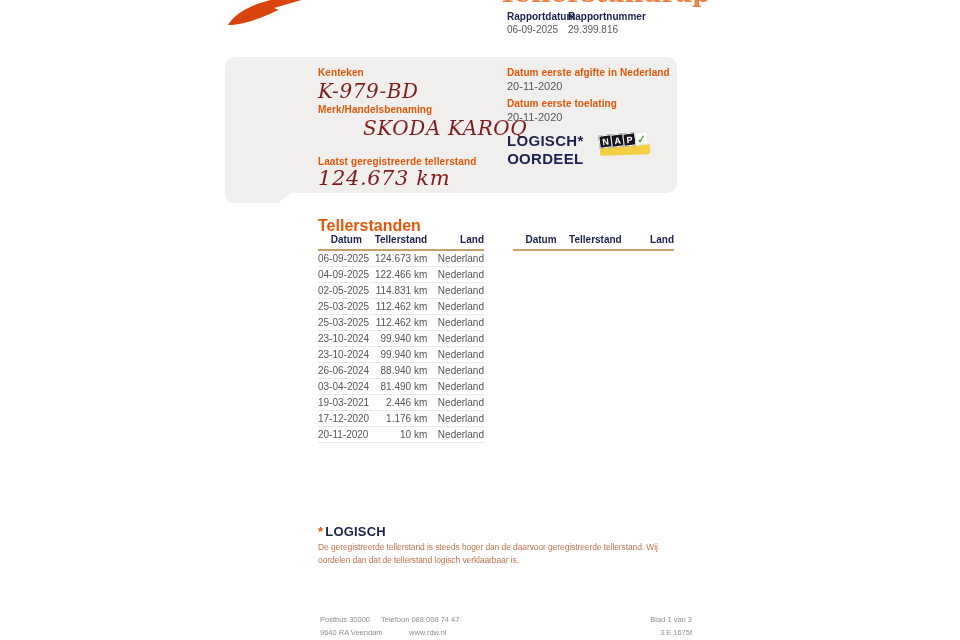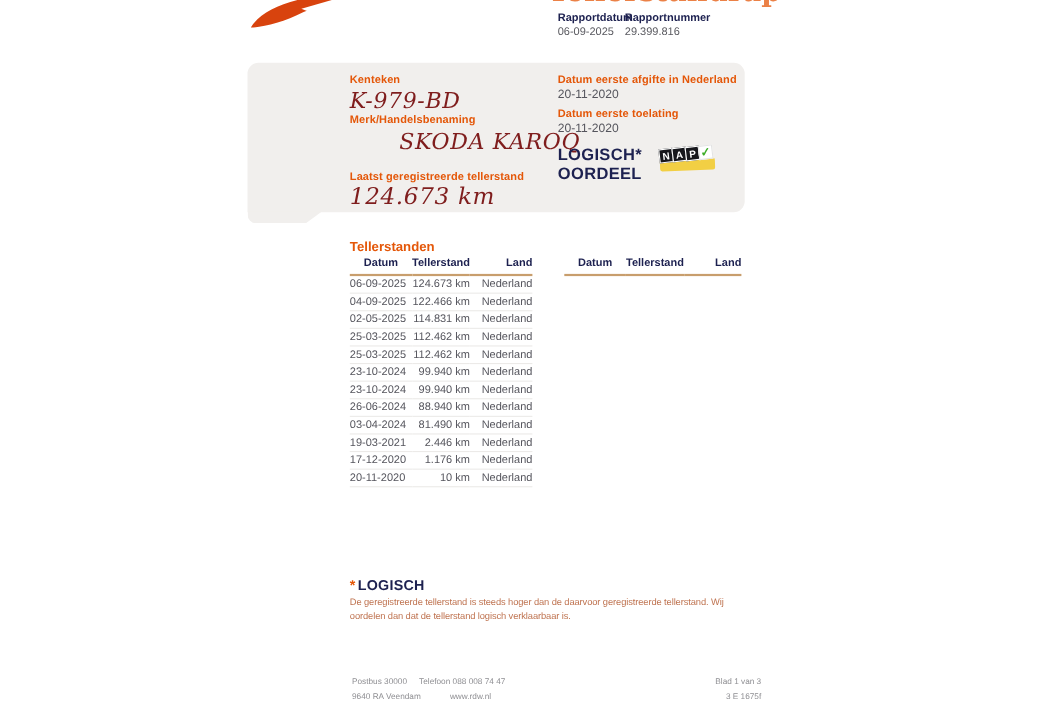--- a/index.html
+++ b/index.html
@@ -32,21 +32,21 @@
   .nap-bar { position:absolute; left:3px; top:13px; width:50px; height:11px;
              background:var(--nap-yellow,#f2cf44); border-radius:2px; transform:rotate(-2deg); }
   .nap-sq { position:absolute; top:2px; width:13px; height:13px; background:#17171c; color:#fff;
             font-size:9px; font-weight:bold; text-align:center; line-height:13px;
             transform:rotate(-7deg); border:1px solid #fff; }
   .nap-sq.n { left:2px; top:4px; } .nap-sq.a { left:14px; top:3px; } .nap-sq.p { left:26px; top:2px; }
   .nap-sq.chk { left:38px; top:1px; background:#fff; color:var(--nap-green,#3fae2a);
                 border:1px solid #e4e4e4; font-size:11px; }
 
   
-  .section-title { position:absolute; left:318px; top:217px; font-size:12px; font-weight:bold;
+  .section-title { position:absolute; left:318px; top:217px; font-size:16px; font-weight:bold;
                    color:var(--accent,#e45709); }
   .ttable { position:absolute; top:231px; border-collapse:collapse; font-size:10px; color:#55555d; }
   .ttable.left { left:318px; width:166px; } .ttable.right { left:513px; width:161px; }
   .ttable th { font-size:10px; font-weight:bold; color:var(--navy,#1d2150); text-align:center;
                padding:3px 0 4px 0; border-bottom:2px solid var(--rule,#c89e6d); }
   .ttable th.num, .ttable td.num { text-align:right; }
   .ttable td { padding:2px 0 2px 0; height:13px; border-bottom:1px solid #eceae8; }
   .ttable col.c1 { width:62px; } .ttable col.c2 { width:45px; } .ttable col.c3 { width:59px; }
 
   

